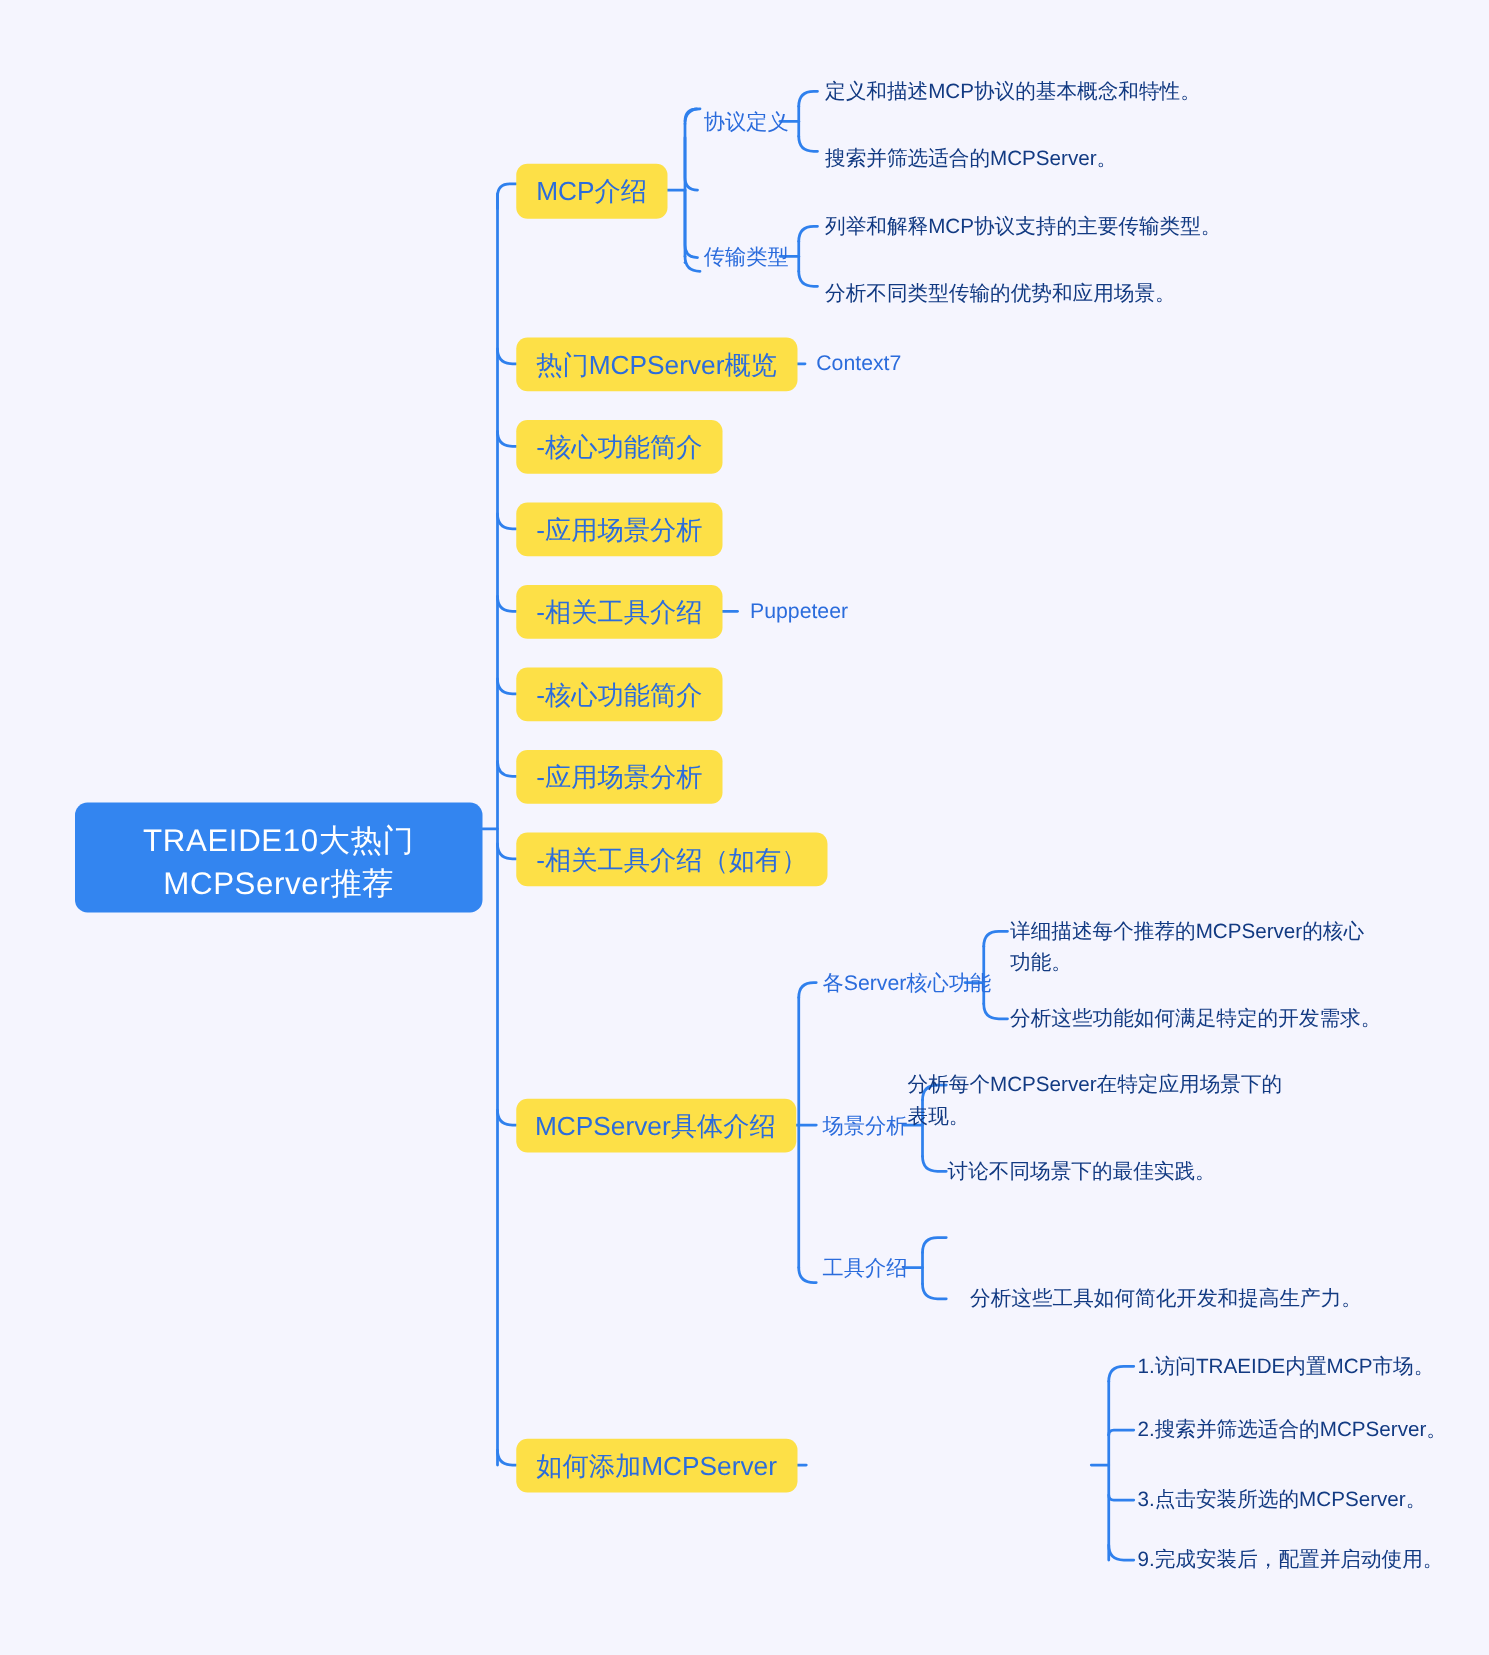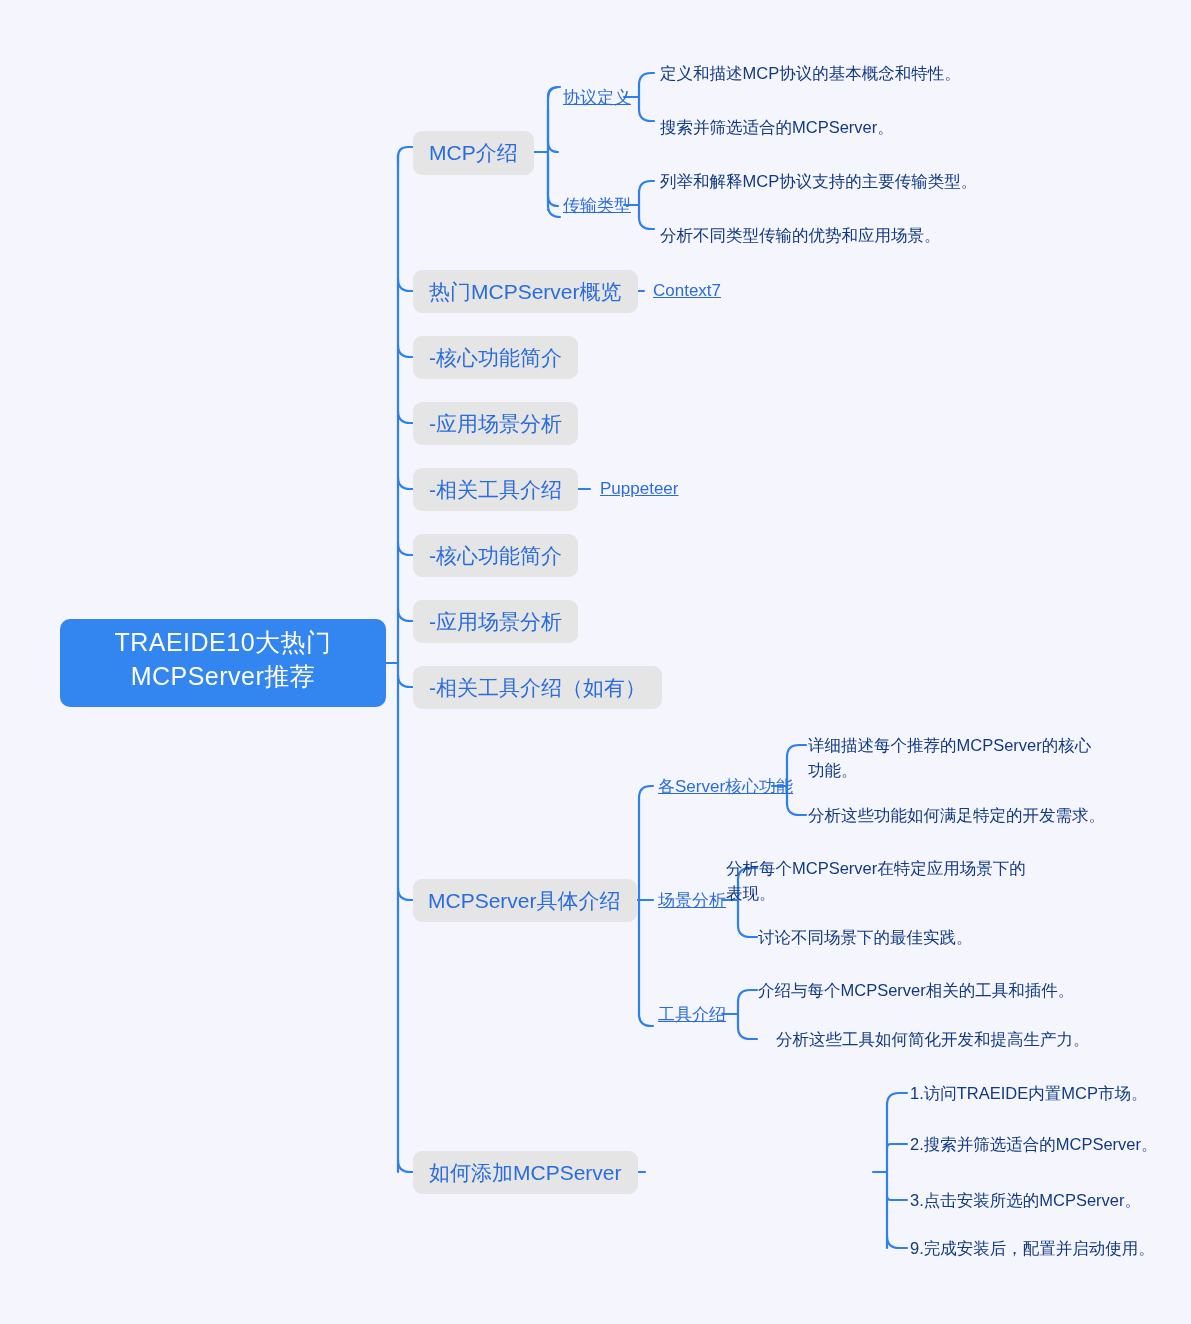--- a/index.html
+++ b/index.html
@@ -12,52 +12,53 @@
   }
   #canvas{position:absolute;left:0;top:0;width:1191px;height:1324px;}
   svg.links{position:absolute;left:0;top:0;width:1191px;height:1324px;pointer-events:none;}
 
   
   .root-node{
     position:absolute;
     background:#3385f0;
     color:#ffffff;
     border-radius:10px;
-    display:flex;align-items:flex-start;justify-content:center;
+    display:flex;align-items:flex-end;justify-content:center;
     text-align:center;
     font-size:25px;
     line-height:34px;
     letter-spacing:.5px;
     box-sizing:border-box;
     padding:6px 14px;
+    margin-top:23px;
   }
 
   
   .pill{
     position:absolute;
-    background:#e5e5e5;
+    background:#fde047;
     color:#2b6cdc;
     border-radius:9px;
     display:flex;align-items:center;
     box-sizing:border-box;
     padding:0 16px;
     font-size:21px;
     white-space:nowrap;
   }
 
   
   .lbl2{
     position:absolute;
     color:#2b6cdc;
     font-size:17px;
     white-space:nowrap;
     display:flex;align-items:center;
     height:24px;
   }
-  .lbl2.center{transform:translateY(-50%);text-decoration:underline;}
+  .lbl2.center{transform:translateY(-50%);}
 
   
   .leaf{
     position:absolute;
     color:#123a82;
     font-size:16.5px;
     line-height:25px;
   }
   .leaf.wrap{white-space:normal;}
   .leaf.nowrap{white-space:nowrap;}
@@ -199,21 +200,20 @@
   <div class="lbl2 center" style="left:658px;top:786px;">各Server核心功能</div>
   <div class="lbl2 center" style="left:658px;top:900px;">场景分析</div>
   <div class="lbl2 center" style="left:658px;top:1014px;">工具介绍</div>
 
   <div class="leaf wrap" style="left:808px;top:733px;width:285px;">详细描述每个推荐的MCPServer的核心功能。</div>
   <div class="leaf nowrap" style="left:808px;top:803px;">分析这些功能如何满足特定的开发需求。</div>
 
   <div class="leaf wrap" style="left:726px;top:856px;width:300px;">分析每个MCPServer在特定应用场景下的表现。</div>
   <div class="leaf nowrap" style="left:758px;top:925px;">讨论不同场景下的最佳实践。</div>
 
-  <div class="leaf nowrap" style="left:758px;top:978px;">介绍与每个MCPServer相关的工具和插件。</div>
   <div class="leaf nowrap" style="left:758px;top:1027px;margin-left:18px;">分析这些工具如何简化开发和提高生产力。</div>
 
 
   <div class="leaf nowrap" style="left:910px;top:1081px;">1.访问TRAEIDE内置MCP市场。</div>
   <div class="leaf nowrap" style="left:910px;top:1132px;">2.搜索并筛选适合的MCPServer。</div>
   <div class="leaf nowrap" style="left:910px;top:1188px;">3.点击安装所选的MCPServer。</div>
   <div class="leaf nowrap" style="left:910px;top:1236px;">9.完成安装后，配置并启动使用。</div>
 
 </div>
 

